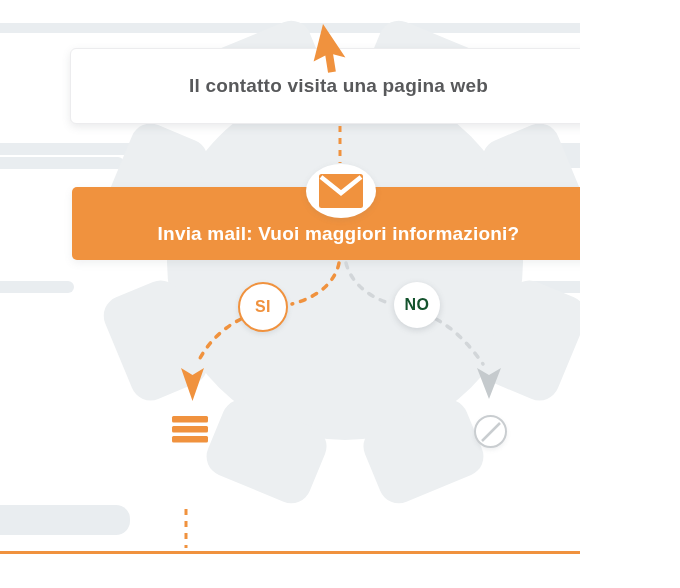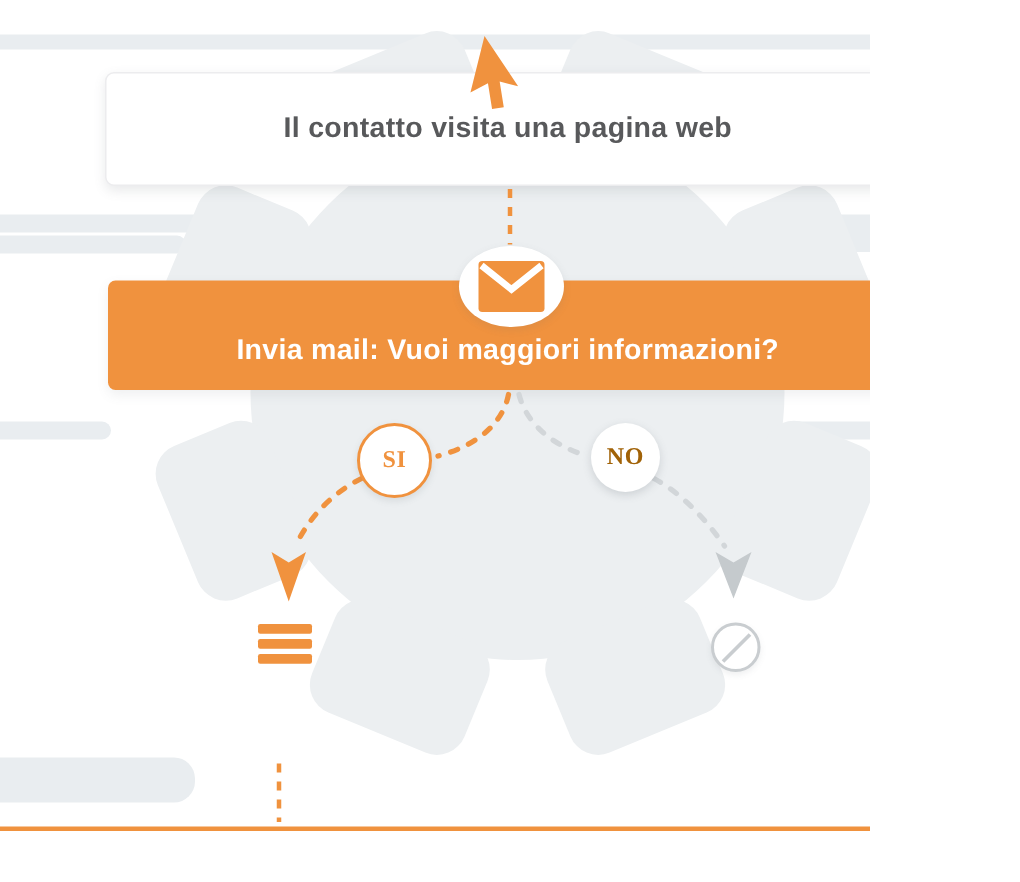--- a/index.html
+++ b/index.html
@@ -22,29 +22,29 @@
     background:#F0923E;border-radius:5px;box-shadow:0 3px 8px rgba(96,106,116,0.10);
     display:flex;align-items:flex-end;justify-content:center;
     color:#ffffff;font-size:19px;font-weight:700;letter-spacing:0.2px;text-align:right;
   }
   .node-orange .lbl{padding-bottom:15px;}
   .node-left{left:50px;top:430px;width:283px;height:75px;}
   .node-right{left:349px;top:430px;width:283px;height:75px;}
 
   .badge{
     position:absolute;border-radius:50%;background:#ffffff;
-    display:flex;align-items:center;justify-content:center;font-weight:700;font-family:Liberation Serif, serif;
+    display:flex;align-items:center;justify-content:center;font-weight:700;
   }
   .badge-mail{left:306px;top:164px;width:70px;height:54px;box-shadow:0 2px 6px rgba(96,106,116,0.12);}
   .badge-si{
     left:238px;top:282px;width:50px;height:50px;border:2.5px solid #F0923E;box-sizing:border-box;
     color:#F0923E;font-size:16px;box-shadow:0 2px 5px rgba(96,106,116,0.15);letter-spacing:0.5px;
   }
   .badge-no{
-    left:394px;top:282px;width:46px;height:46px;color:#a16207;font-size:16px;
+    left:394px;top:282px;width:46px;height:46px;color:#14532d;font-size:16px;
     box-shadow:0 2px 6px rgba(96,106,116,0.22);letter-spacing:0.5px;
   }
   .badge-exit{
     left:474px;top:415px;width:33px;height:33px;border:2.5px solid #C9CDD0;box-sizing:border-box;
     box-shadow:0 2px 4px rgba(96,106,116,0.10);
   }
 </style>
 </head>
 <body>
 

